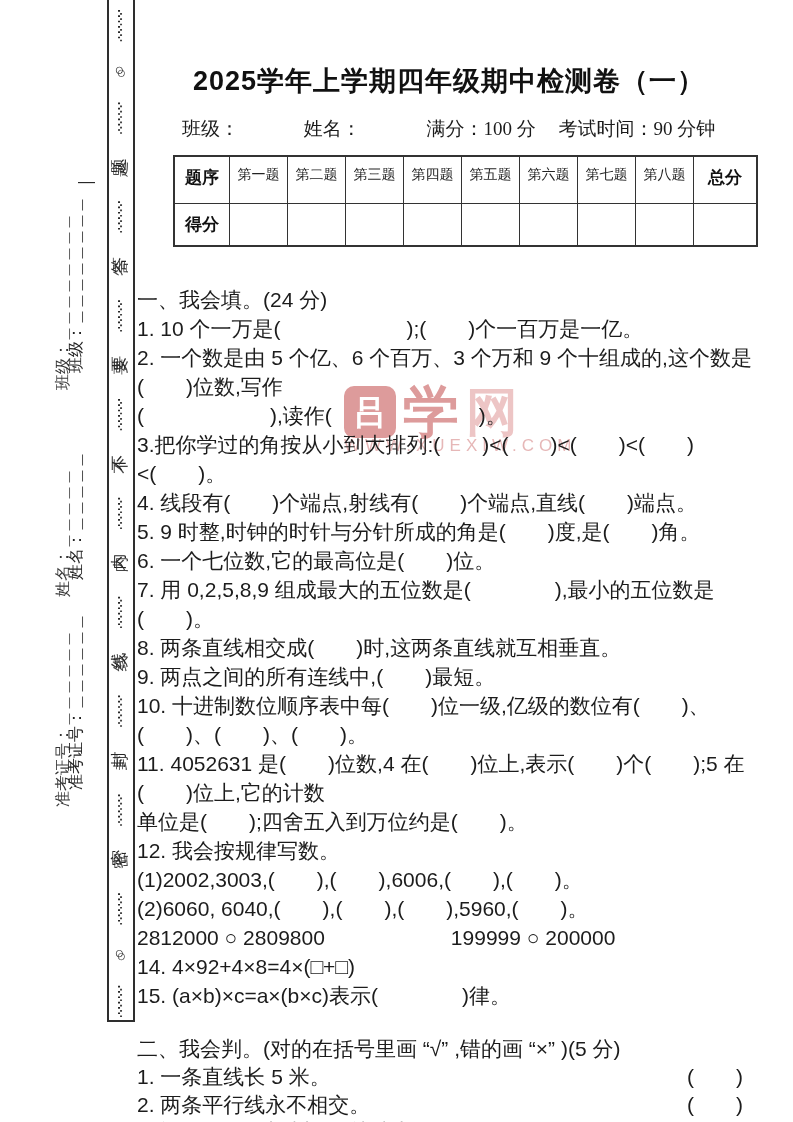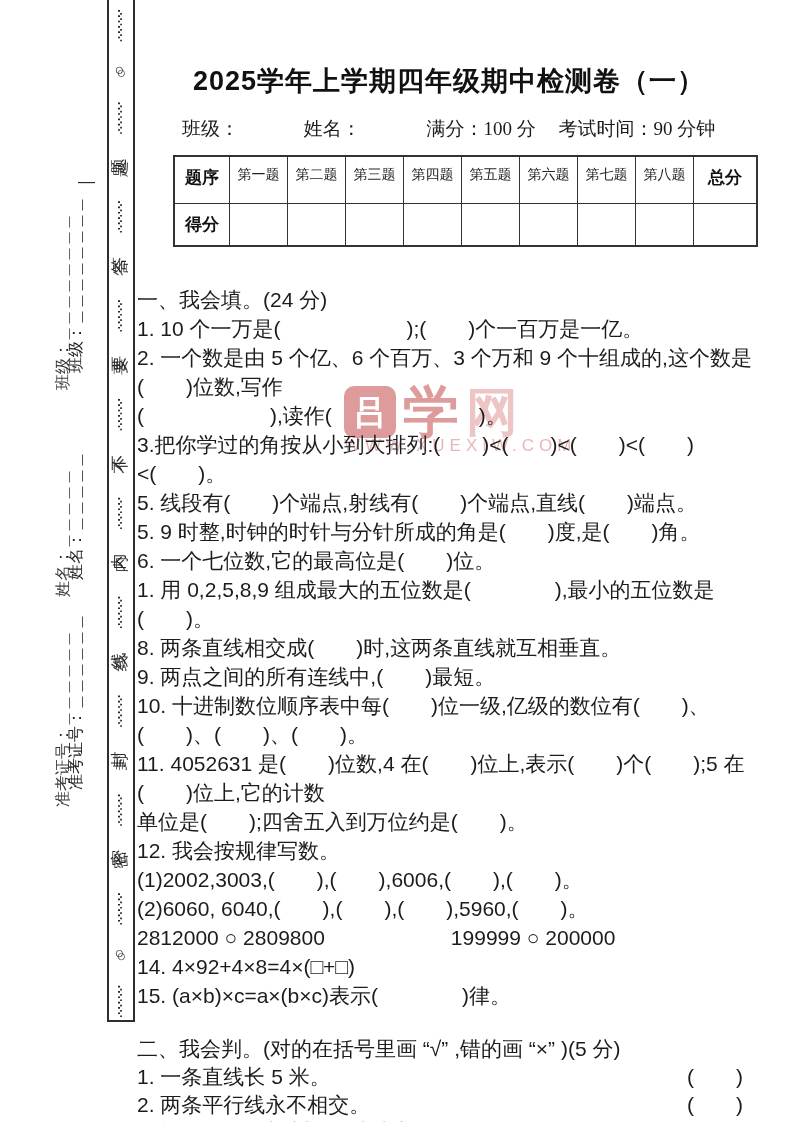--- a/index.html
+++ b/index.html
@@ -184,24 +184,24 @@
       </div>
     </div>
 
     <div class="questions">
 
     <div class="q-line">一、我会填。(24 分)</div>
         <div class="q-line">1. 10 个一万是(　　　　　　);(　　)个一百万是一亿。</div>
         <div class="q-line">2. 一个数是由 5 个亿、6 个百万、3 个万和 9 个十组成的,这个数是(　　)位数,写作</div>
         <div class="q-line">(　　　　　　),读作(　　　　　　　)。</div>
         <div class="q-line">3.把你学过的角按从小到大排列:(　　)&lt;(　　)&lt;(　　)&lt;(　　)&lt;(　　)。</div>
-        <div class="q-line">5. 线段有(　　)个端点,射线有(　　)个端点,直线(　　)端点。</div>
+        <div class="q-line">4. 线段有(　　)个端点,射线有(　　)个端点,直线(　　)端点。</div>
         <div class="q-line">5. 9 时整,时钟的时针与分针所成的角是(　　)度,是(　　)角。</div>
         <div class="q-line">6. 一个七位数,它的最高位是(　　)位。</div>
-        <div class="q-line">1. 用 0,2,5,8,9 组成最大的五位数是(　　　　),最小的五位数是(　　)。</div>
+        <div class="q-line">7. 用 0,2,5,8,9 组成最大的五位数是(　　　　),最小的五位数是(　　)。</div>
         <div class="q-line">8. 两条直线相交成(　　)时,这两条直线就互相垂直。</div>
         <div class="q-line">9. 两点之间的所有连线中,(　　)最短。</div>
         <div class="q-line">10. 十进制数位顺序表中每(　　)位一级,亿级的数位有(　　)、(　　)、(　　)、(　　)。</div>
         <div class="q-line">11. 4052631 是(　　)位数,4 在(　　)位上,表示(　　)个(　　);5 在(　　)位上,它的计数</div>
         <div class="q-line">单位是(　　);四舍五入到万位约是(　　)。</div>
         <div class="q-line">12. 我会按规律写数。</div>
         <div class="q-line">(1)2002,3003,(　　),(　　),6006,(　　),(　　)。</div>
         <div class="q-line">(2)6060, 6040,(　　),(　　),(　　),5960,(　　)。</div>
         <div class="q-line">2812000 ○ 2809800　　　　　　199999 ○ 200000</div>
         <div class="q-line">14. 4×92+4×8=4×(□+□)</div>

